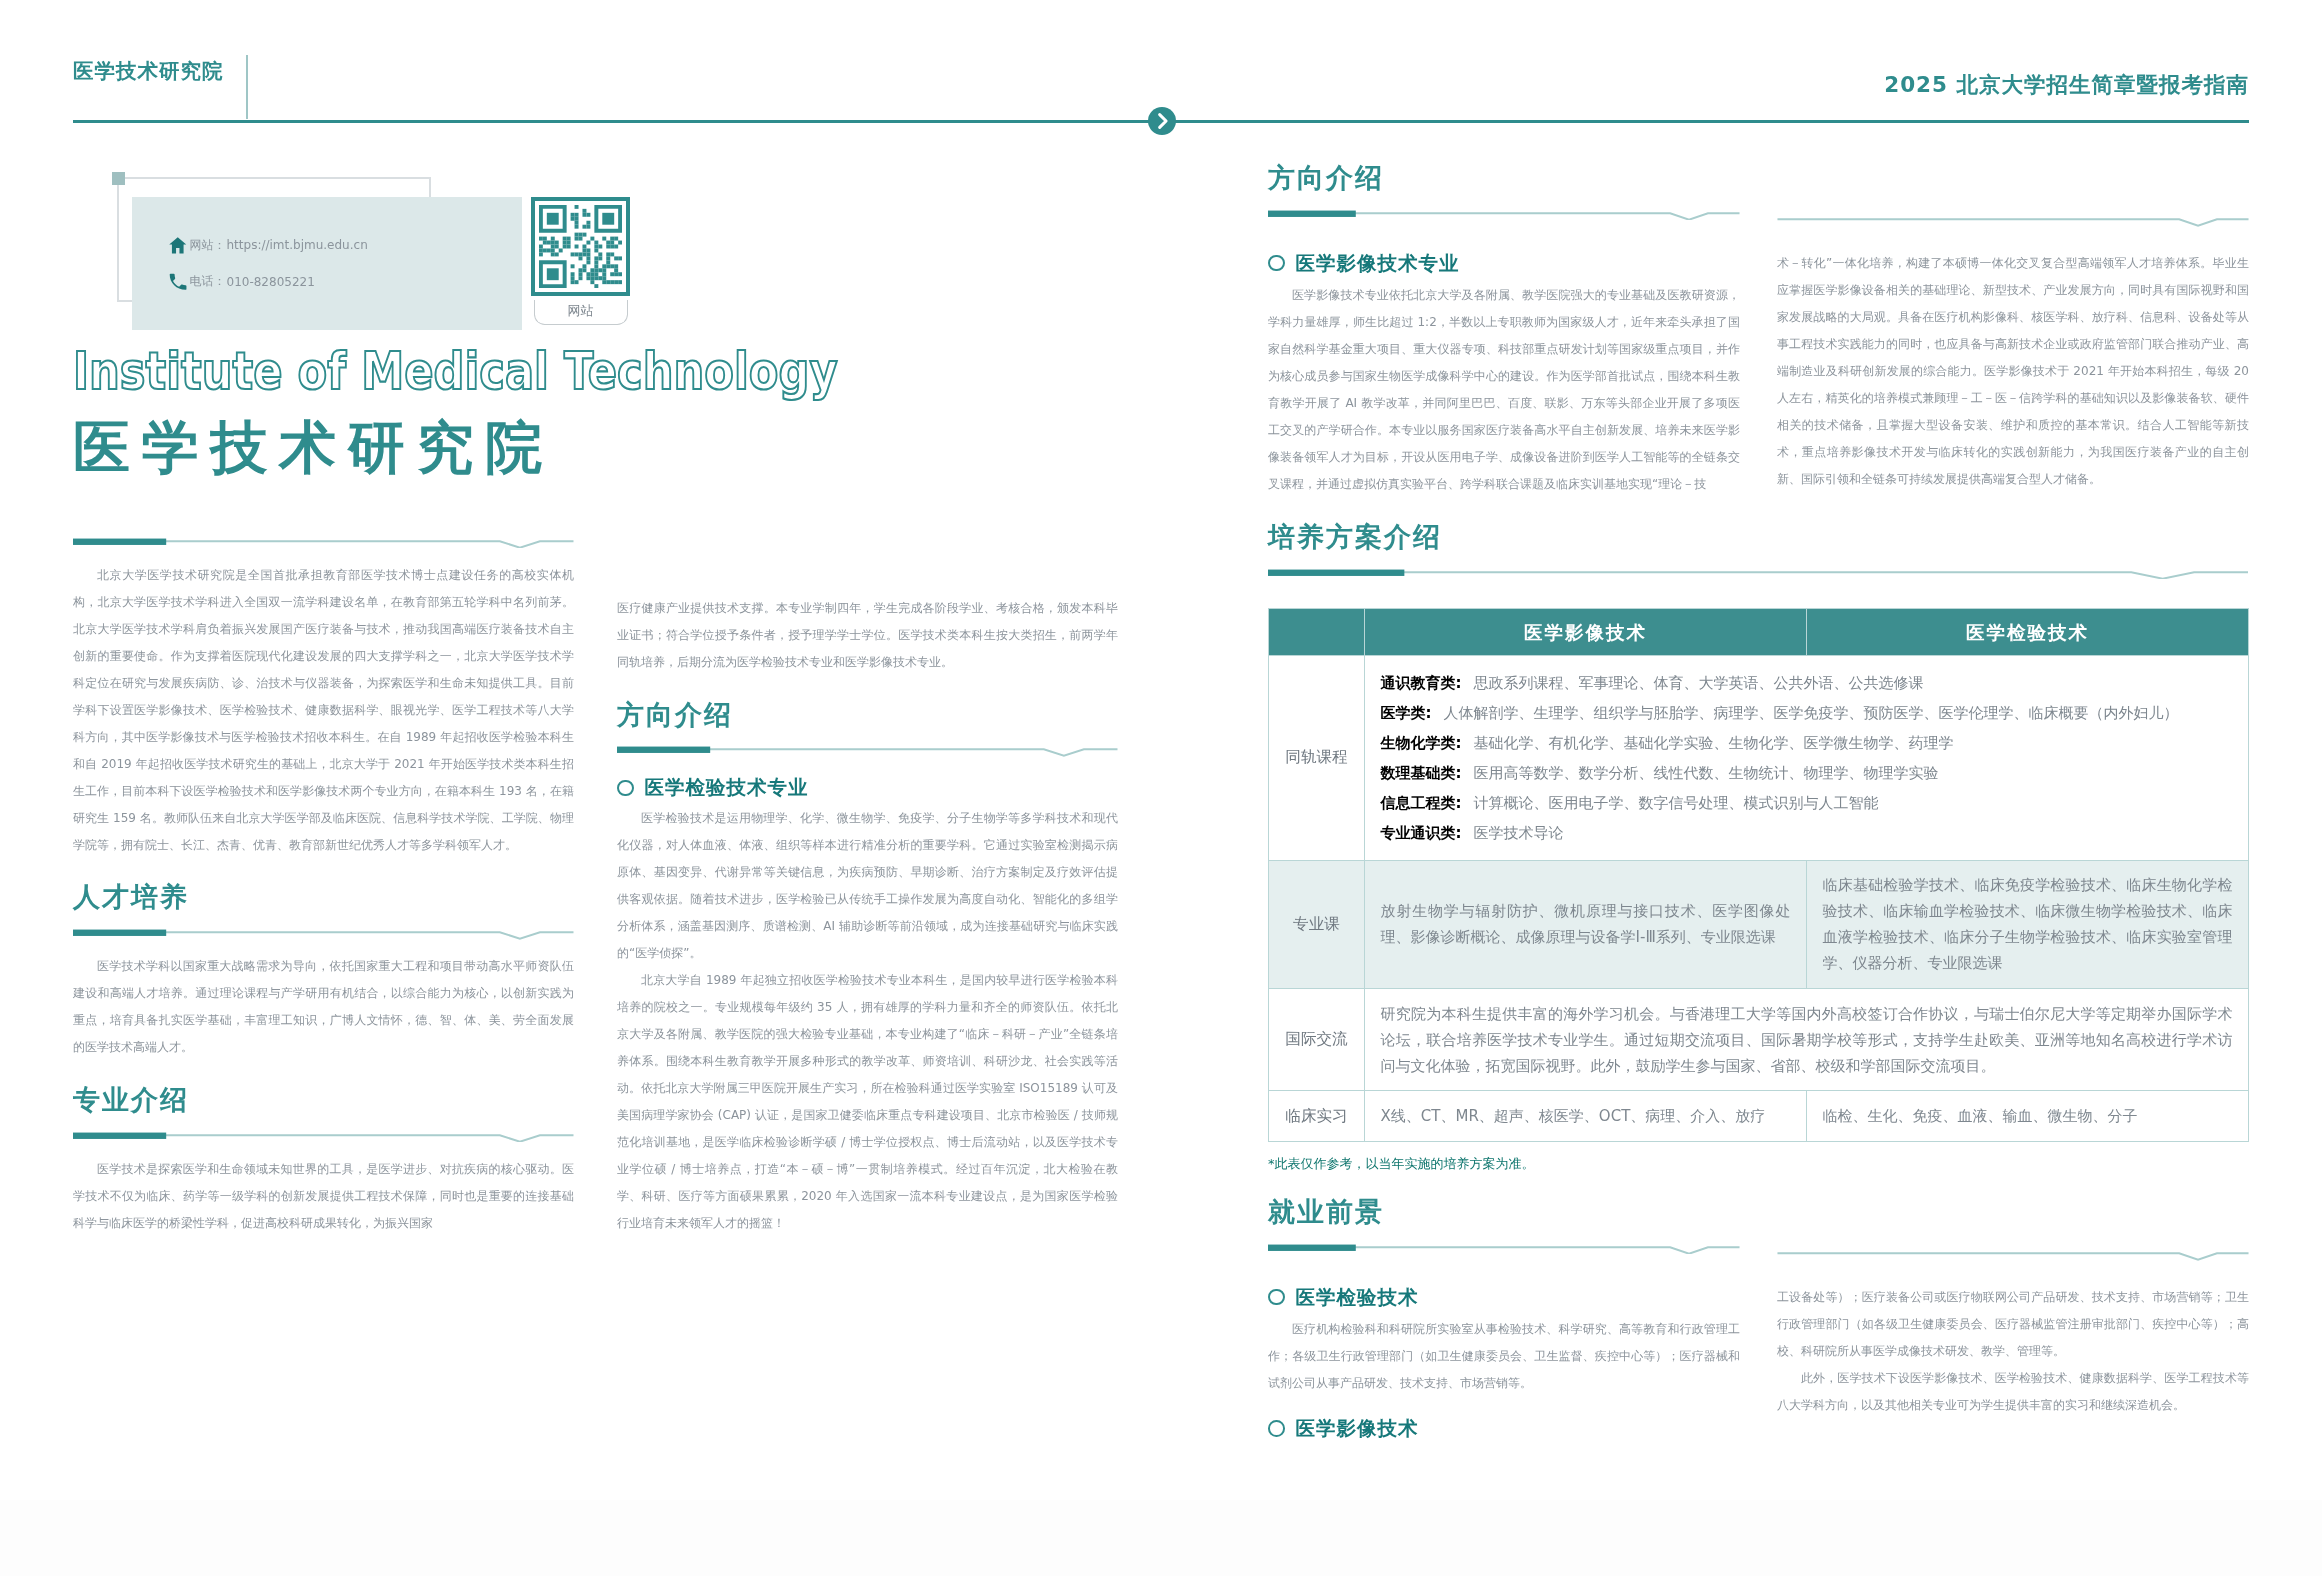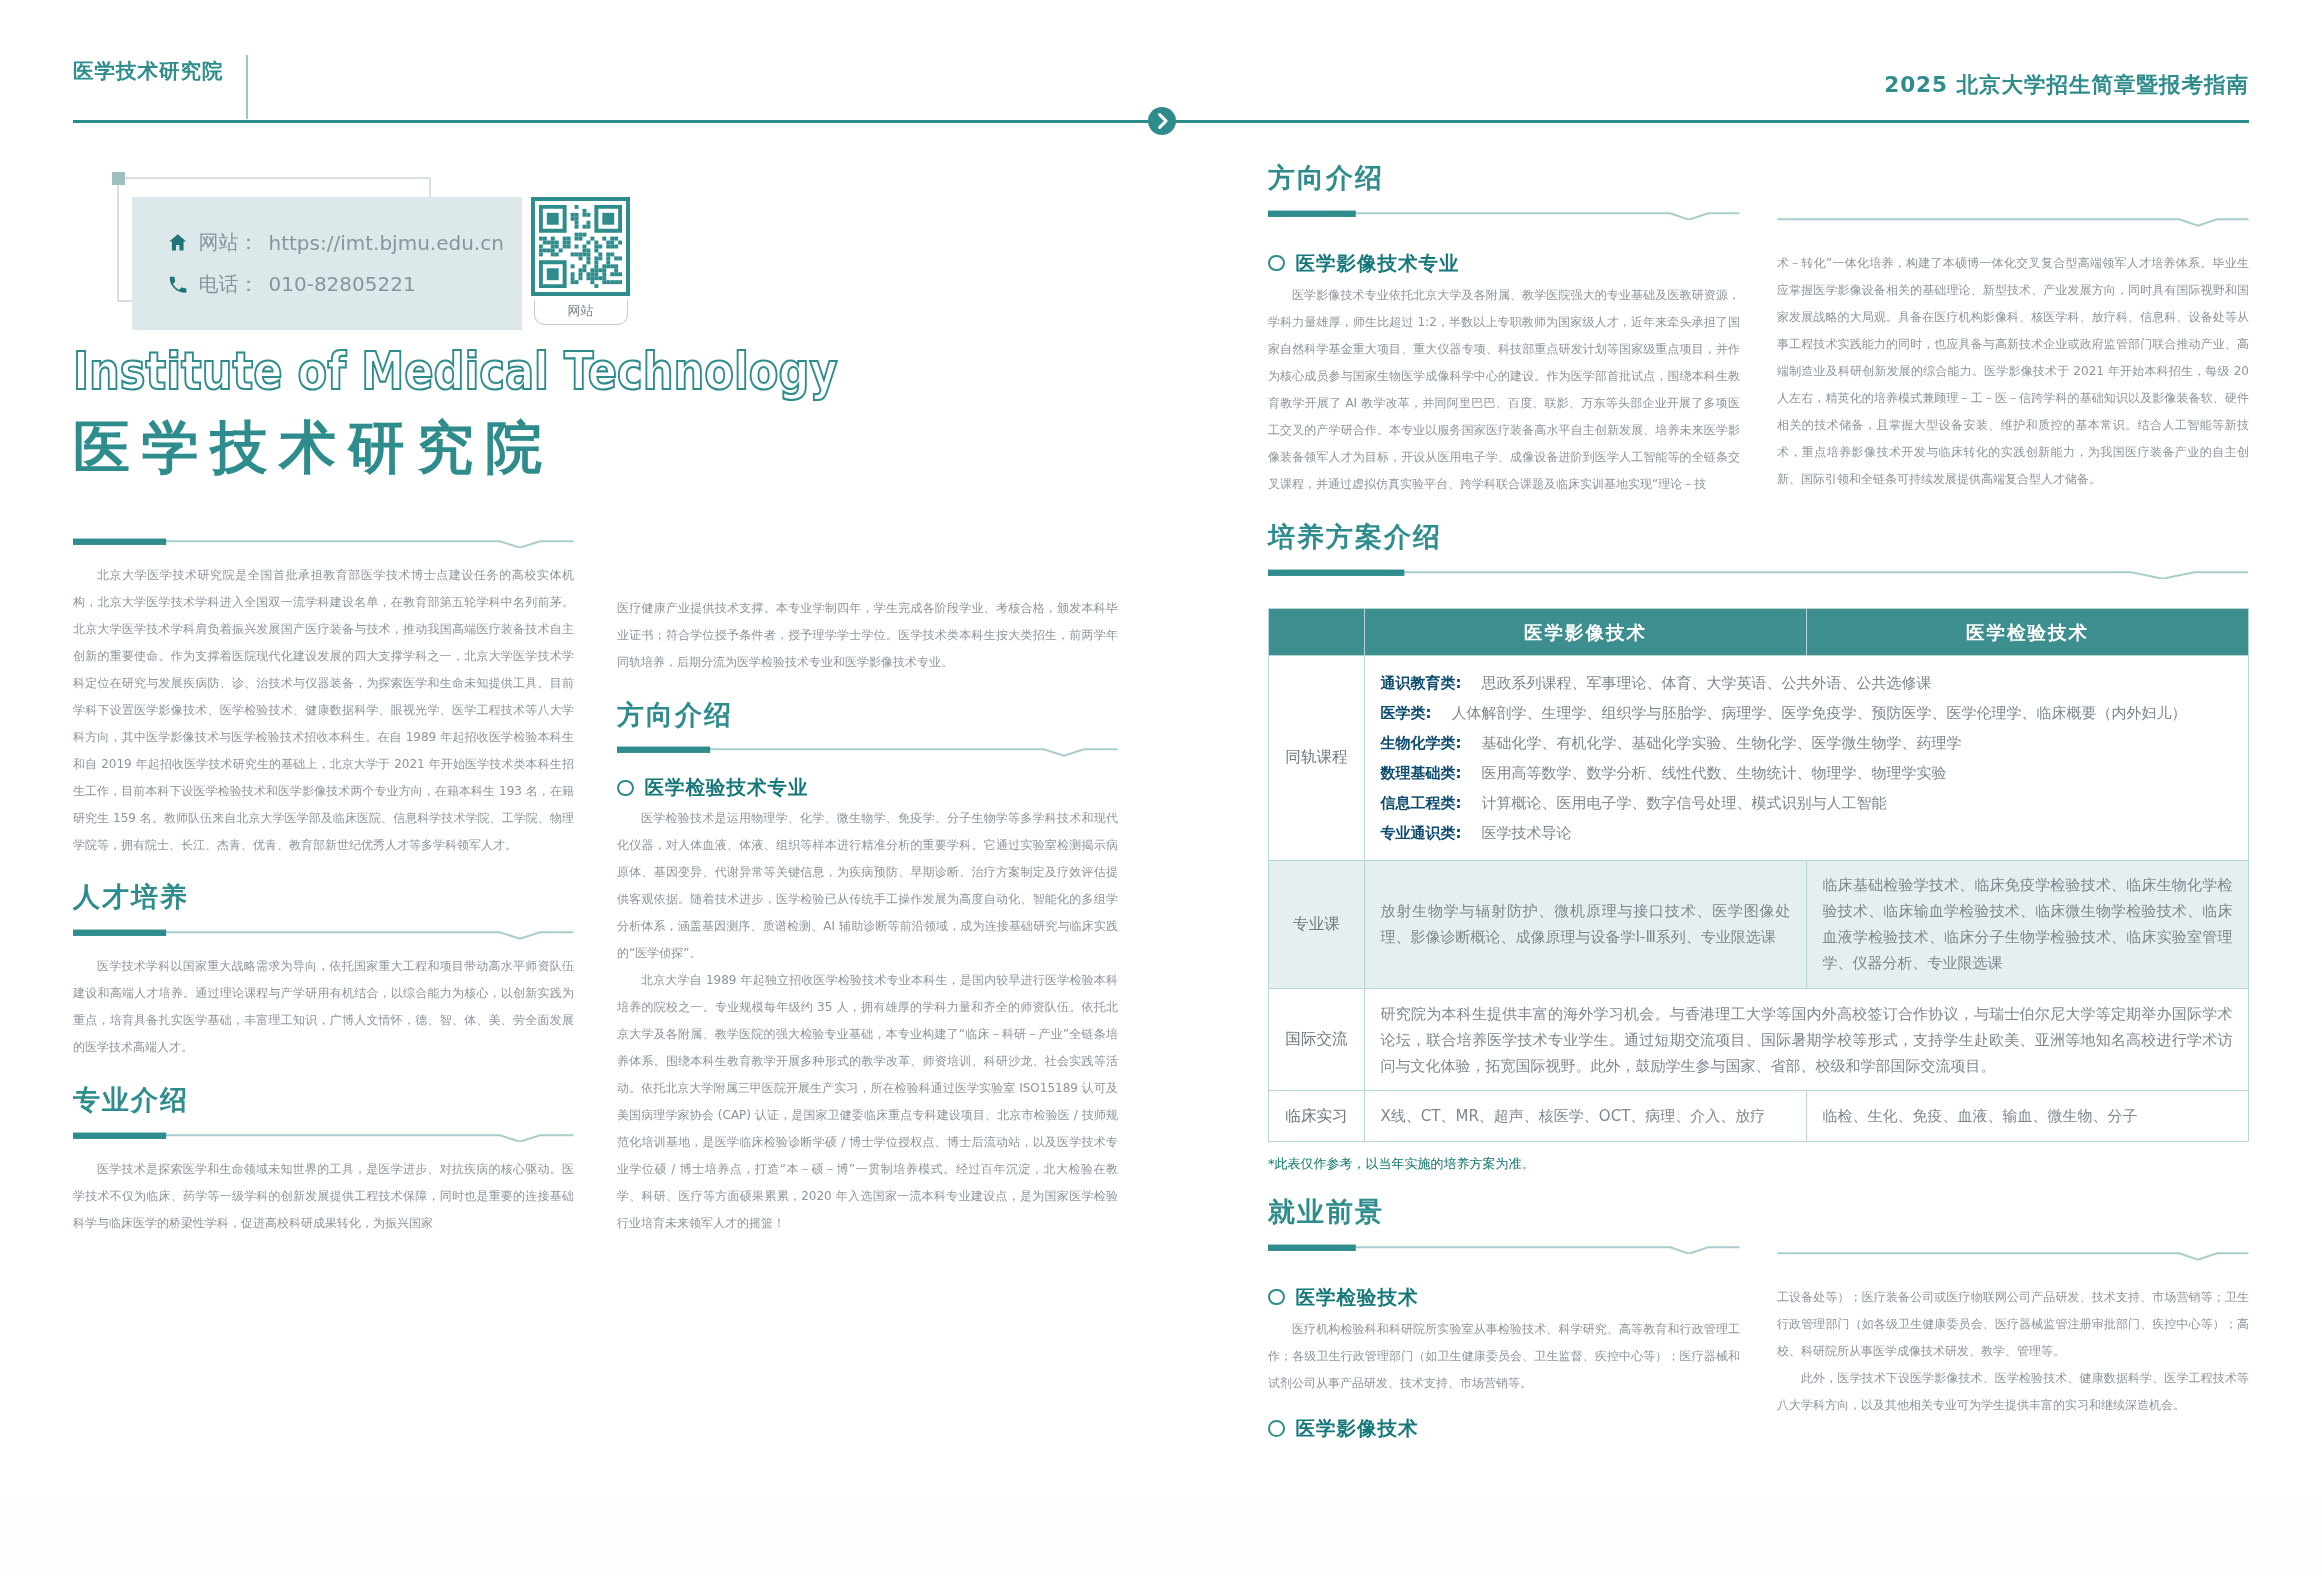--- a/index.html
+++ b/index.html
@@ -16,21 +16,21 @@
 
   
   .page{position:absolute;top:0;height:1576px;}
   .page-left{left:73px;width:1045px;}
   .page-right{left:1268px;width:981px;top:161px;}
 
   
   .contact-back{position:absolute;left:44px;top:177px;width:310px;height:121px;background:#fff;border:2px solid #D9DEE1;}
   .corner-sq{position:absolute;left:-6.8px;top:-6.8px;width:12.7px;height:12.7px;background:#9FBFC0;}
   .contact-box{position:absolute;left:59px;top:197px;width:390px;height:133px;background:#DCE8E9;display:flex;flex-direction:column;justify-content:center;gap:14.6px;padding-left:35px;box-sizing:border-box;}
-  .c-row{display:flex;align-items:center;gap:10px;font-size:20px;color:#8B949C;}
+  .c-row{display:flex;align-items:center;gap:1px;font-size:12px;color:#8B949C;}
   .c-row svg{width:21.5px;height:21.5px;fill:#1D7678;flex:0 0 auto;}
   .qr-wrap{position:absolute;left:458px;top:197px;width:99px;}
   .qr{width:99px;height:99px;box-sizing:border-box;border:4.9px solid #2F8C8D;background:#fff;padding:3.9px;display:block;fill:#2F8C8D;}
   .qr-tab{width:92px;margin:4px auto 0;height:24.4px;border:1.5px solid #C6CCCF;border-top:none;border-radius:0 0 10.7px 10.7px;font-size:13px;color:#7E878F;text-align:center;line-height:22.4px;background:#fff;}
 
   
   .title-en{position:absolute;left:0;top:341px;font-size:47px;font-weight:bold;color:#ffffff;-webkit-text-stroke:2px #2F8C8D;letter-spacing:0px;transform:scaleX(.92) scaleY(1.08);transform-origin:left top;white-space:nowrap;}
   .title-zh{position:absolute;left:0;top:410px;font-size:57px;font-weight:bold;color:#2F8C8D;letter-spacing:11.7px;white-space:nowrap;}
 
   
@@ -54,21 +54,21 @@
   .split-body{margin-top:23px;}
 
   
   .course-table{width:981px;border-collapse:collapse;margin-top:29px;table-layout:fixed;}
   .course-table td,.course-table th{border:1.5px solid #B9D6D6;box-sizing:border-box;}
   .th-blank{width:96px;background:#3D8E8F;}
   .th-col{background:#3D8E8F;color:#fff;font-size:18.5px;font-weight:bold;text-align:center;height:47px;letter-spacing:2px;}
   .row-label{width:96px;text-align:center;color:#6F7880;font-size:15.6px;background:#fff;}
   .cell{padding:11.7px 15.6px;font-size:15px;color:#7E878F;text-align:justify;line-height:26px;vertical-align:middle;background:#fff;}
   .cat{line-height:30px;}
-  .cat b{color:#0c4a6e;font-weight:bold;margin-right:20px;}
+  .cat b{color:#000000;font-weight:bold;margin-right:12px;}
   .row-major td{background:#E5EFEF;}
   .footnote{margin-top:13.7px;font-size:13px;color:#0f766e;}
 
   
   .pageno{position:absolute;top:1523px;display:flex;align-items:center;gap:8.8px;color:#5A6068;font-family:"DejaVu Serif","Liberation Serif",serif;font-size:18.5px;}
   .pn-left{left:35px;}
   .pn-right{right:35px;}
   .mark-line{width:31px;height:2px;background:#8C949C;display:inline-block;}
   .mark-tick{width:2px;height:14.6px;background:#8C949C;display:inline-block;}
 </style>

